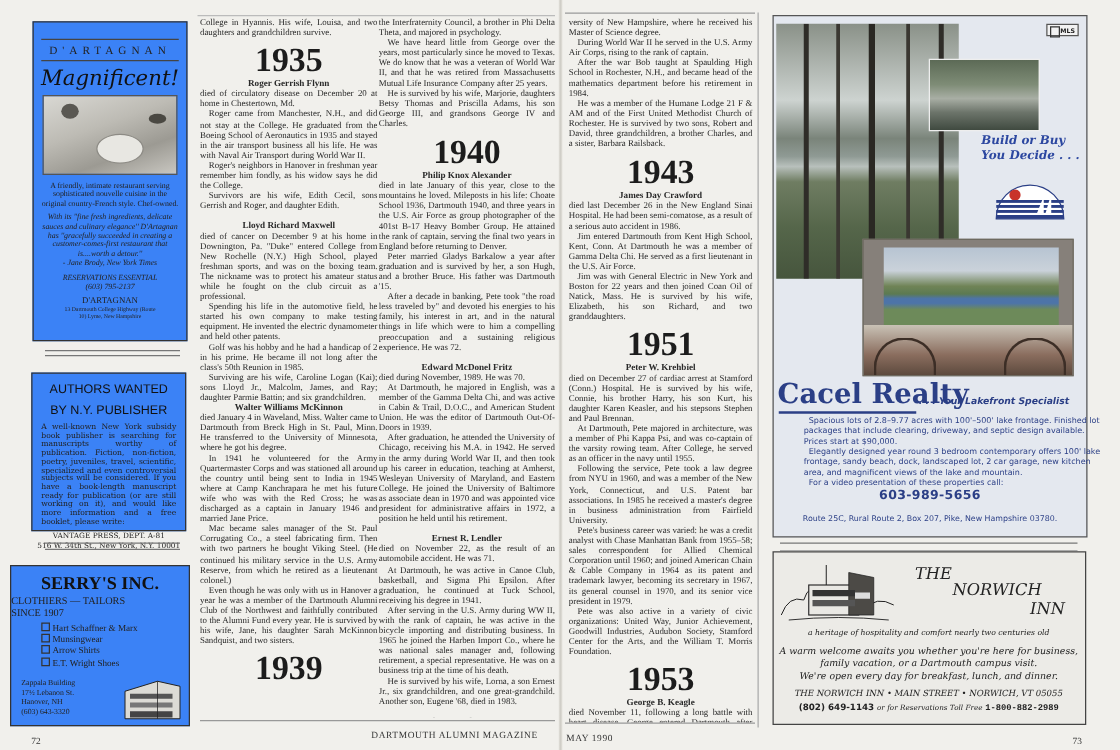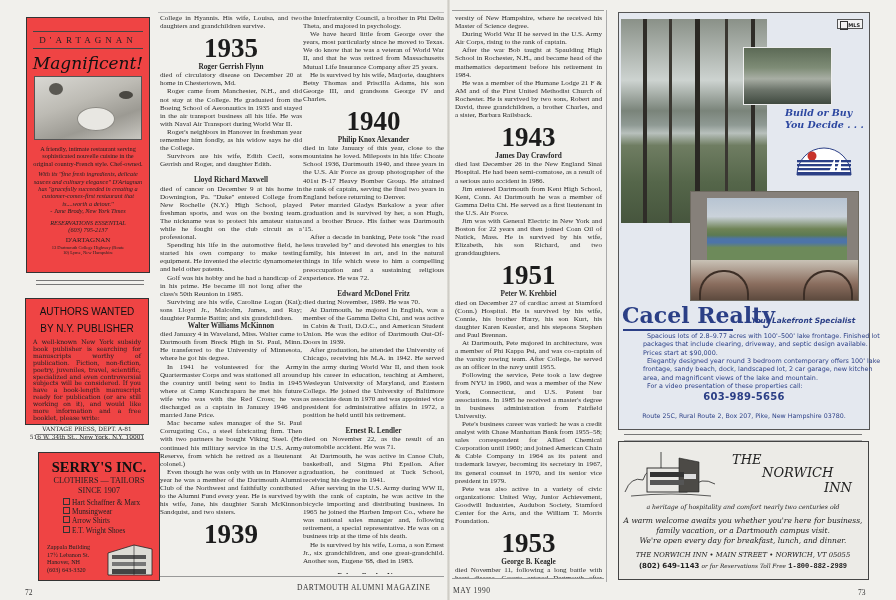--- a/index.html
+++ b/index.html
@@ -7,31 +7,31 @@
   .spine{position:absolute;left:447px;top:0;width:3px;height:600px;background:linear-gradient(90deg,#e2e0da,#cfcdc6,#e6e4de);}
   .col{position:absolute;font-size:7.1px;line-height:8.1px;text-align:justify;color:#2a2a2a;overflow:hidden;}
   .col p{margin:0;text-indent:7px;}
   .col p.first{text-indent:0;}
   .year{font-size:27px;line-height:27px;font-weight:bold;text-align:center;margin:5px 0 1px 0;color:#1c1c1c;font-family:"Liberation Serif",serif;}
   .name{font-weight:bold;text-align:center;font-size:7.3px;margin:0;}
   .gap{height:8px;}
   .rule-top{position:absolute;height:1px;background:#888;}
   .footer-text{position:absolute;font-size:7.5px;letter-spacing:0.5px;color:#333;text-align:center;}
   
-  .ad{position:absolute;border:1.5px solid #333;background:#ef4444;box-sizing:border-box;}
+  .ad{position:absolute;border:1.5px solid #333;background:#3b82f6;box-sizing:border-box;}
   .dart .hr{height:1px;background:#444;margin:0 6px;}
   .dart-title{text-align:center;font-size:9px;letter-spacing:4px;margin:3px 0;}
   .dart-mag{text-align:center;font-family:"DejaVu Serif",serif;font-style:italic;font-size:17px;margin:4px 0 3px 0;color:#111;}
   .dart-photo{margin:0 7px;height:62px;border:1px solid #555;background:linear-gradient(160deg,#d9d8d3 0%,#bdbbb4 40%,#9c9a93 70%,#c9c7c1 100%);position:relative;}
   .dart-text{text-align:center;font-size:6.3px;line-height:7.4px;padding:0 5px;color:#222;}
   .authors-h{font-family:"Liberation Sans",sans-serif;font-size:10px;line-height:15px;text-align:center;color:#111;margin-top:5px;}
   .authors-body{font-size:6.1px;line-height:6.9px;text-align:justify;padding:3px 7px 0 7px;font-family:"DejaVu Serif",serif;color:#222;}
   .authors-foot{font-size:5.9px;line-height:8px;text-align:center;font-family:"DejaVu Serif",serif;}
   .serry-h{font-weight:bold;font-size:14.5px;text-align:center;margin-top:6px;color:#111;}
-  .serry-sub{font-size:8.2px;text-align:center;line-height:9.5px;}
+  .serry-sub{font-size:8.2px;line-height:9.5px;}
   .serry-list{font-size:7.3px;line-height:8.7px;padding-left:24px;margin-top:3px;}
   .chk{display:inline-block;width:5px;height:5px;border:0.8px solid #333;margin-right:2px;vertical-align:-0.5px;}
   .serry-addr{font-size:6.2px;line-height:7.4px;position:absolute;left:8px;bottom:7px;}
   .bldg{position:absolute;right:3px;bottom:3px;width:52px;height:38px;}
   .sep2{position:absolute;height:1px;background:#777;}
   
   .cacel{position:absolute;left:618px;top:12px;width:252px;height:418px;border:1.5px solid #555;background:#e4e8ef;box-sizing:border-box;}
   .cacel-realty{position:absolute;font-family:"DejaVu Serif",serif;font-weight:bold;color:#2b3f86;font-size:22px;}
   .cacel-tag{position:absolute;font-family:"DejaVu Sans",sans-serif;font-style:italic;font-weight:bold;color:#2b3f86;font-size:7.4px;}
   .cacel-body{position:absolute;font-family:"DejaVu Sans",sans-serif;font-size:6.4px;line-height:8.3px;color:#2b3f86;margin-left:20px;}
@@ -81,21 +81,21 @@
   <div class="authors-h" style="margin-top:2px;">BY N.Y. PUBLISHER</div>
   <div class="authors-body">A well-known New York subsidy book publisher is searching for manuscripts worthy of publication. Fiction, non-fiction, poetry, juveniles, travel, scientific, specialized and even controversial subjects will be considered. If you have a book-length manuscript ready for publication (or are still working on it), and would like more information and a free booklet, please write:</div>
   <div style="height:3px;"></div>
   <div class="authors-foot">VANTAGE PRESS, DEPT.   A-81</div>
   <div class="authors-foot">516 W. 34th St., New York, N.Y. 10001</div>
 </div>
 
 <div class="sep2" style="left:36px;top:434px;width:108px;"></div>
 <div class="sep2" style="left:36px;top:439px;width:108px;"></div>
 
-<div class="ad" style="left:38px;top:452px;width:122px;height:129px;">
+<div class="ad" style="left:8px;top:452px;width:144px;height:129px;">
   <div class="serry-h">SERRY'S INC.</div>
   <div class="serry-sub">CLOTHIERS — TAILORS</div>
   <div class="serry-sub">SINCE 1907</div>
   <div class="serry-list">
     <div><span class="chk"></span><span>Hart Schaffner &amp; Marx</span></div>
     <div><span class="chk"></span><span>Munsingwear</span></div>
     <div><span class="chk"></span><span>Arrow Shirts</span></div>
     <div><span class="chk"></span><span>E.T. Wright Shoes</span></div>
   </div>
   <div class="serry-addr">

